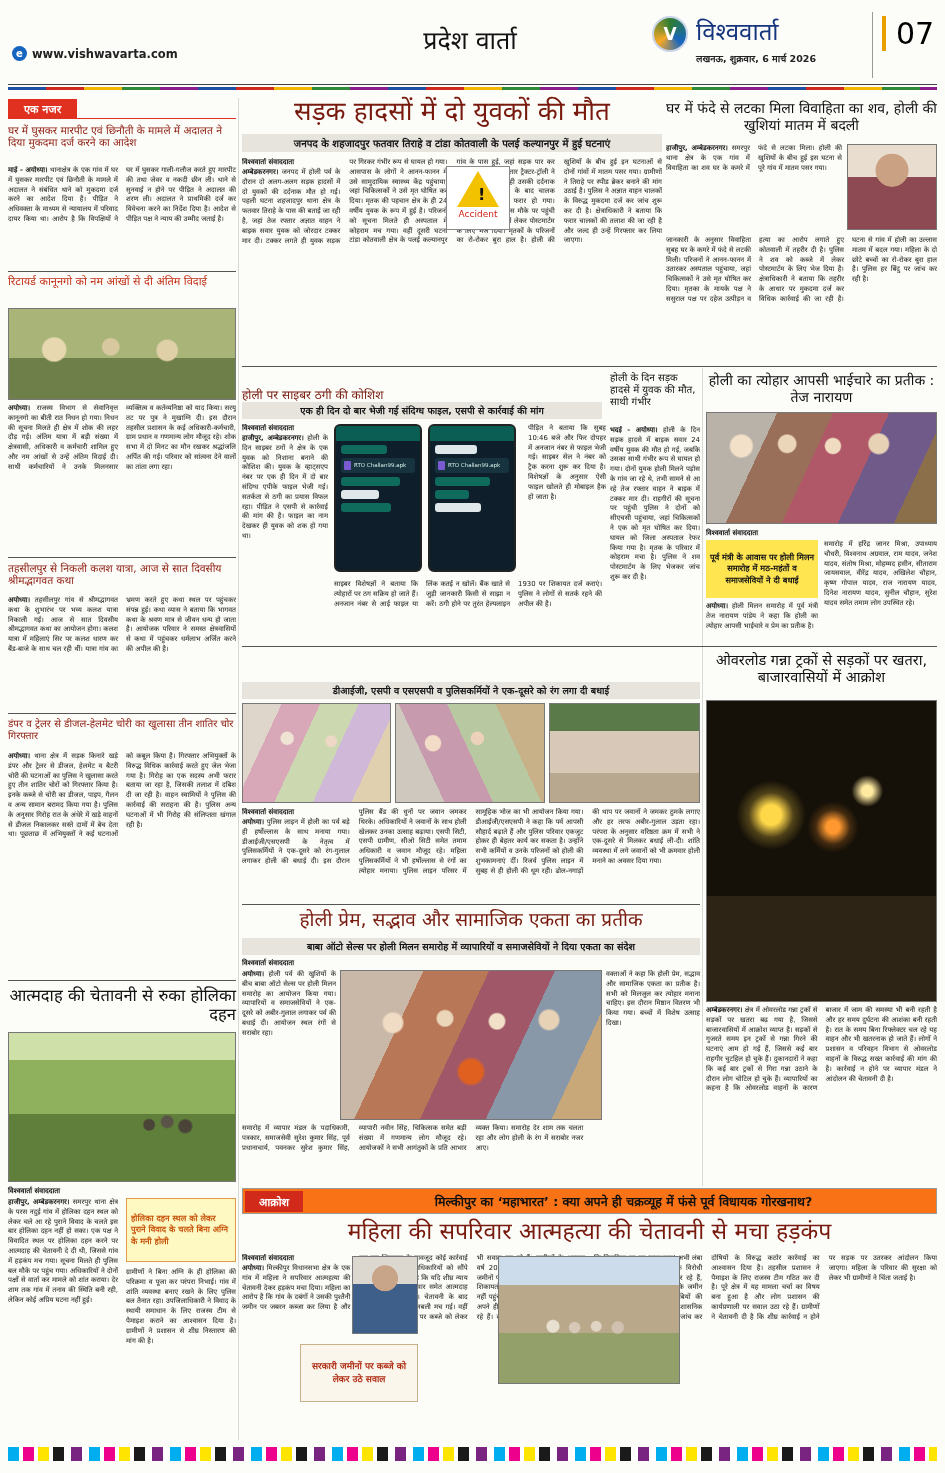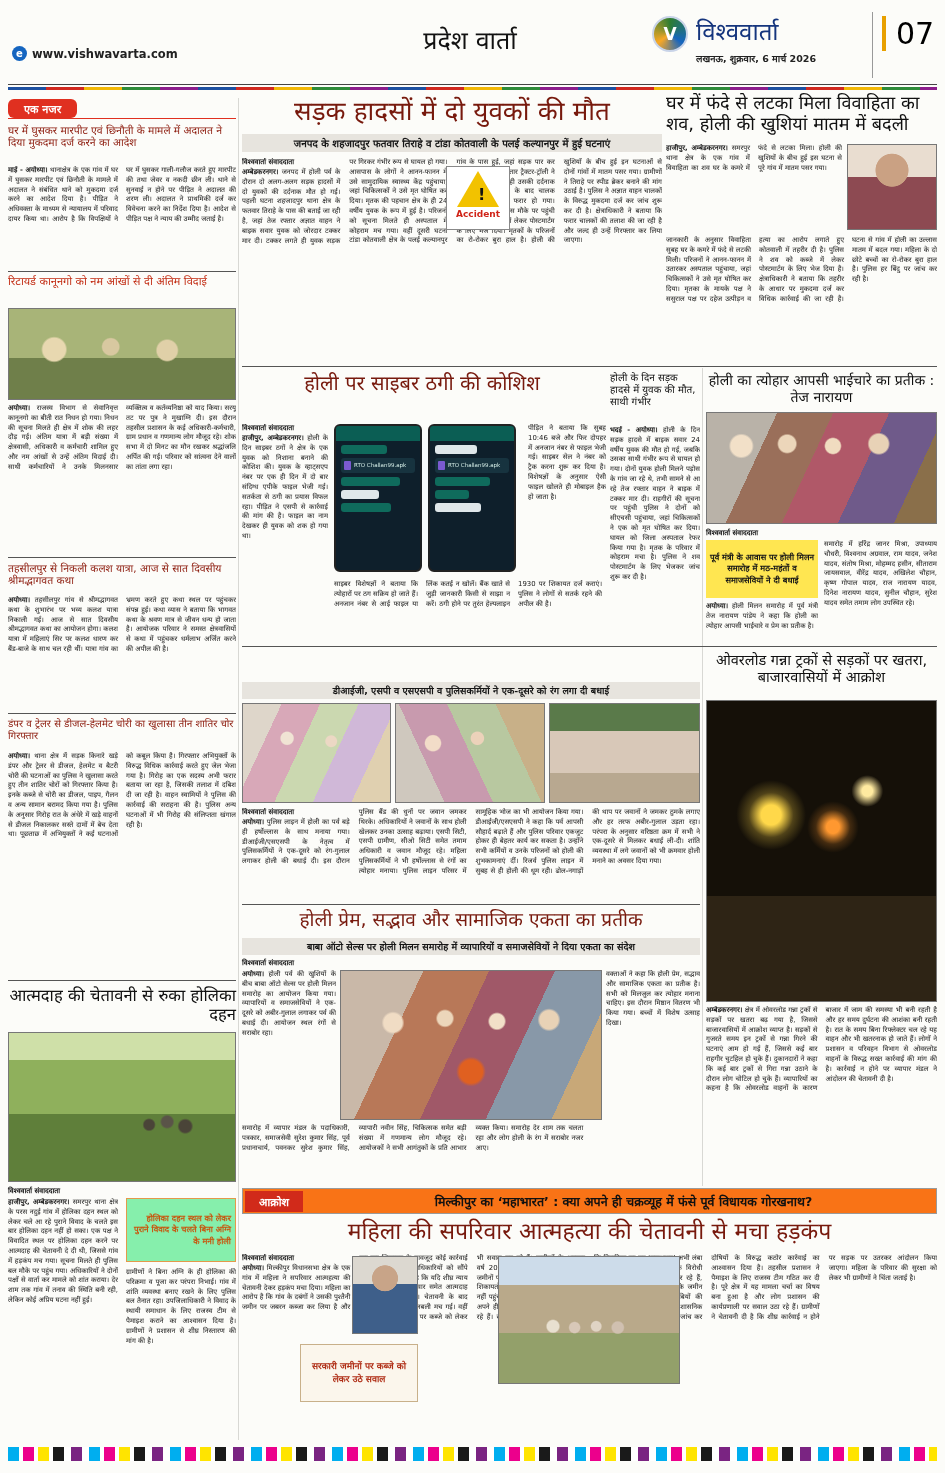--- a/index.html
+++ b/index.html
@@ -12,39 +12,39 @@
   .c4{column-count:4;column-gap:9px}
   .c6{column-count:6;column-gap:9px}
   .by{font-weight:bold;font-size:7px}
   .dl{font-weight:bold}
   .photo{position:absolute;border:1px solid #777;background:#ccc;overflow:hidden}
   .rule-h{position:absolute;height:1px;background:#555}
   .rule-v{position:absolute;width:1px;background:#d8d8d4}
   .subbar{background:#e7e4de;font-weight:bold;text-align:center;color:#161616;display:flex;align-items:center;justify-content:center;font-size:10px}
   .hl{font-weight:normal;line-height:1.18}
   .maroon{color:#77190d}
-  .eknazar{display:inline-block;background:#e03020;color:#fff;font-weight:bold;font-size:11px;padding:2px 16px;border-radius:6px}
+  .eknazar{display:inline-block;background:#e03020;color:#fff;font-weight:bold;font-size:11px;padding:2px 16px;border-radius:0}
   .elogo{display:inline-flex;width:15px;height:15px;border-radius:50%;background:#1565c0;color:#fff;font-size:10px;font-weight:bold;align-items:center;justify-content:center}
   .vlogo{display:flex;width:36px;height:36px;border-radius:50%;background:conic-gradient(#2e7d32,#1565c0 35%,#f9a825 65%,#2e7d32);color:#fff;font-weight:bold;font-size:17px;align-items:center;justify-content:center;border:2px solid #c9d4e8}
   .phone{border-radius:6px;border:2px solid #222;background:#0e1f2b}
   .ph-head{height:15px;background:#0b5e54;border-radius:3px 3px 0 0}
   .bubble{margin:4px 5px;border-radius:3px;height:9px}
   .bub-green{background:#0f6b5c}
   .bub-white{background:#dfe7ea}
   .bub-file{margin:4px 5px;border-radius:3px;background:#17333f;padding:3px;color:#d6efe8;font-size:5.5px;display:flex;align-items:center;gap:3px;line-height:1.1}
   .doc-ic{width:7px;height:9px;background:#7a5ad0;display:inline-block;border-radius:1px;flex:0 0 auto}
   .tri{width:0;height:0;border-left:21px solid transparent;border-right:21px solid transparent;border-bottom:36px solid #f2c200;margin:3px auto 0;position:relative}
   .tri-bang{position:absolute;left:0;right:0;top:14px;text-align:center;font-weight:bold;font-size:16px;color:#111}
-  .hlbox-orange{background:#86efac;border:1px solid #e39a4a;color:#c8560e;font-weight:bold;font-size:8.2px;padding:4px;text-align:right;line-height:1.35;display:flex;align-items:center}
+  .hlbox-orange{background:#fef9c3;border:1px solid #e39a4a;color:#c8560e;font-weight:bold;font-size:8.2px;padding:4px;text-align:left;line-height:1.35;display:flex;align-items:center}
   .hlbox-yellow{background:#ffe651;color:#161616;font-weight:bold;font-size:8.2px;padding:4px;text-align:center;line-height:1.35;display:flex;align-items:center}
   .kicker-bar{border:1px solid #9a9a9a;display:flex;align-items:center;background:#f97316}
   .kicker-label{background:#d12a1a;color:#fff;font-weight:bold;font-size:11px;padding:3px 14px;margin:2px 8px 2px 2px;flex:0 0 auto}
   .gov-box{background:#fbf6ec;border:1.5px solid #c8b08a;color:#b03018;font-weight:bold;font-size:9px;text-align:center;padding:7px 4px;display:flex;align-items:center;justify-content:center;line-height:1.4}
   .sign{background:#fff;border:1px solid #888;text-align:center;padding:1px}
-  .sign-label{color:#d02418;font-weight:bold;font-size:9px;margin-top:2px}
+  .sign-label{color:#d02418;font-weight:normal;font-size:9px;margin-top:2px}
   .colorbar{background:repeating-linear-gradient(90deg,#00aeef 0 11px,#fff 11px 15px,#ec008c 15px 26px,#fff 26px 30px,#ffe400 30px 41px,#fff 41px 45px,#1a1a1a 45px 56px,#fff 56px 63px,#7a2482 63px 74px,#fff 74px 81px)}
 </style>
 </head>
 <body>
 
 <div class="page">
 
   <div class="abs" style="left:12px;top:46px;display:flex;align-items:center;gap:5px">
     <span class="elogo">e</span>
     <span style="font-size:11.5px;font-weight:bold;color:#222">www.vishwavarta.com</span>
@@ -111,30 +111,33 @@
     <span class="dl">अम्बेडकरनगर।</span>
     <span>जनपद में होली पर्व के दौरान दो अलग-अलग सड़क हादसों में दो युवकों की दर्दनाक मौत हो गई। पहली घटना शहजादपुर थाना क्षेत्र के फतवार तिराहे के पास की बताई जा रही है, जहां तेज रफ्तार अज्ञात वाहन ने बाइक सवार युवक को जोरदार टक्कर मार दी। टक्कर लगते ही युवक सड़क पर गिरकर गंभीर रूप से घायल हो गया। आसपास के लोगों ने आनन-फानन में उसे सामुदायिक स्वास्थ्य केंद्र पहुंचाया, जहां चिकित्सकों ने उसे मृत घोषित कर दिया। मृतक की पहचान क्षेत्र के ही 24 वर्षीय युवक के रूप में हुई है। परिजनों को सूचना मिलते ही अस्पताल में कोहराम मच गया। वहीं दूसरी घटना टांडा कोतवाली क्षेत्र के पलई कल्यानपुर गांव के पास हुई, जहां सड़क पार कर रहे युवक को तेज रफ्तार ट्रैक्टर-ट्रॉली ने रौंद दिया। मौके पर ही उसकी दर्दनाक मौत हो गई। हादसे के बाद चालक ट्रैक्टर-ट्रॉली छोड़कर फरार हो गया। सूचना मिलते ही पुलिस मौके पर पहुंची और शवों को कब्जे में लेकर पोस्टमार्टम के लिए भेज दिया। मृतकों के परिजनों का रो-रोकर बुरा हाल है। होली की खुशियों के बीच हुई इन घटनाओं से दोनों गांवों में मातम पसर गया। ग्रामीणों ने तिराहे पर स्पीड ब्रेकर बनाने की मांग उठाई है। पुलिस ने अज्ञात वाहन चालकों के विरुद्ध मुकदमा दर्ज कर जांच शुरू कर दी है। क्षेत्राधिकारी ने बताया कि फरार चालकों की तलाश की जा रही है और जल्द ही उन्हें गिरफ्तार कर लिया जाएगा।</span>
   </div>
   <div class="abs sign" style="left:446px;top:166px;width:64px;height:64px">
     <div class="tri">
         <span class="tri-bang">!</span>
       </div>
     <div class="sign-label">Accident</div>
   </div>
 
-  <div class="abs hl" style="left:666px;top:92px;width:271px;font-size:18px;color:#101010;text-align:left">घर में फंदे से लटका मिला विवाहिता का शव, होली की खुशियां मातम में बदली</div>
+  <div class="abs hl" style="left:666px;top:100px;width:271px;font-size:14px;color:#101010;text-align:center">घर में फंदे से लटका मिला विवाहिता का शव, होली की खुशियां मातम में बदली</div>
   <div class="photo" style="left:847px;top:144px;width:90px;height:86px;background:radial-gradient(circle at 50% 30%,#caa183 0 22%,transparent 23%),linear-gradient(180deg,#e9ddd0 0 38%,#8d4a52 38% 100%)"></div>
   <div class="abs bt c2" style="left:666px;top:144px;width:176px;height:88px">
     <span class="dl">हाजीपुर, अम्बेडकरनगर।</span> <span>समरपुर थाना क्षेत्र के एक गांव में विवाहिता का शव घर के कमरे में फंदे से लटका मिला। होली की खुशियों के बीच हुई इस घटना से पूरे गांव में मातम पसर गया।</span>
   </div>
   <div class="abs bt c3" style="left:666px;top:236px;width:271px;height:128px"><span>जानकारी के अनुसार विवाहिता सुबह घर के कमरे में फंदे से लटकी मिली। परिजनों ने आनन-फानन में उतारकर अस्पताल पहुंचाया, जहां चिकित्सकों ने उसे मृत घोषित कर दिया। मृतका के मायके पक्ष ने ससुराल पक्ष पर दहेज उत्पीड़न व हत्या का आरोप लगाते हुए कोतवाली में तहरीर दी है। पुलिस ने शव को कब्जे में लेकर पोस्टमार्टम के लिए भेज दिया है। क्षेत्राधिकारी ने बताया कि तहरीर के आधार पर मुकदमा दर्ज कर विधिक कार्रवाई की जा रही है। घटना से गांव में होली का उल्लास मातम में बदल गया। महिला के दो छोटे बच्चों का रो-रोकर बुरा हाल है। पुलिस हर बिंदु पर जांच कर रही है।</span></div>
 
   <div class="rule-h" style="left:242px;top:366px;width:695px"></div>
 
-  <div class="abs hl maroon" style="left:242px;top:372px;width:360px;font-size:20px;text-align:center">होली पर साइबर ठगी की कोशिश</div>
+  <div class="abs hl maroon" style="left:242px;top:388px;width:360px;font-size:12px;text-align:left">होली पर साइबर ठगी की कोशिश</div>
+  <div class="abs subbar" style="left:242px;top:402px;width:360px;height:17px;font-size:9.5px">
+      <span>एक ही दिन दो बार भेजी गई संदिग्ध फाइल, एसपी से कार्रवाई की मांग</span>
+    </div>
   <div class="abs bt" style="left:242px;top:424px;width:86px;height:220px">
     <span class="by">विश्ववार्ता संवाददाता</span><br>
     <span class="dl">हाजीपुर, अम्बेडकरनगर।</span>
     <span>होली के दिन साइबर ठगों ने क्षेत्र के एक युवक को निशाना बनाने की कोशिश की। युवक के व्हाट्सएप नंबर पर एक ही दिन में दो बार संदिग्ध एपीके फाइल भेजी गई। सतर्कता से ठगी का प्रयास विफल रहा। पीड़ित ने एसपी से कार्रवाई की मांग की है। फाइल का नाम देखकर ही युवक को शक हो गया था।</span>
   </div>
   <div class="abs phone" style="left:334px;top:424px;width:88px;height:148px">
     <div class="ph-head"></div>
     <div class="bubble bub-green" style="width:55%"></div>
     <div class="bub-file">
         <span class="doc-ic"></span>

